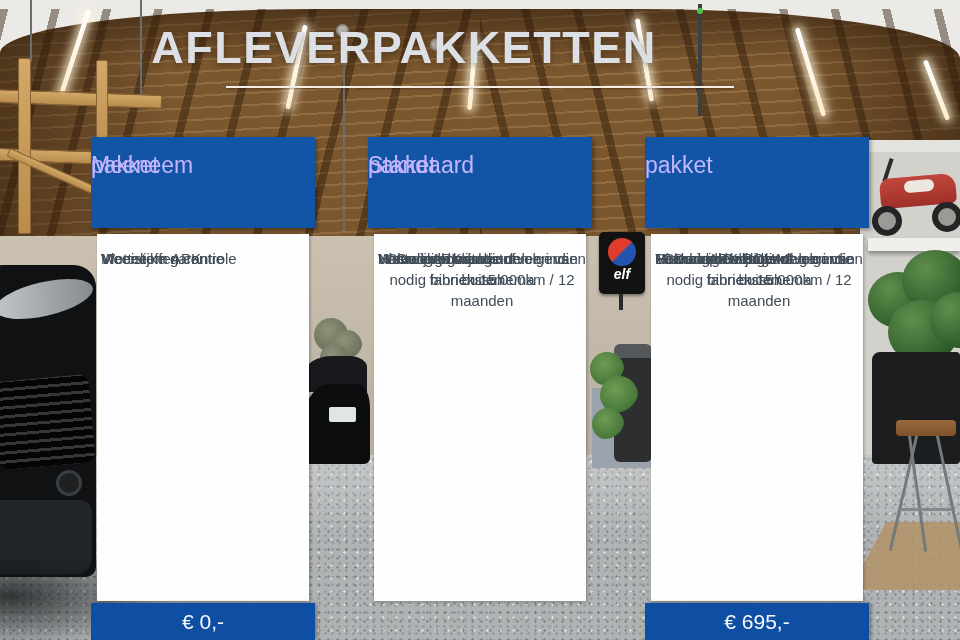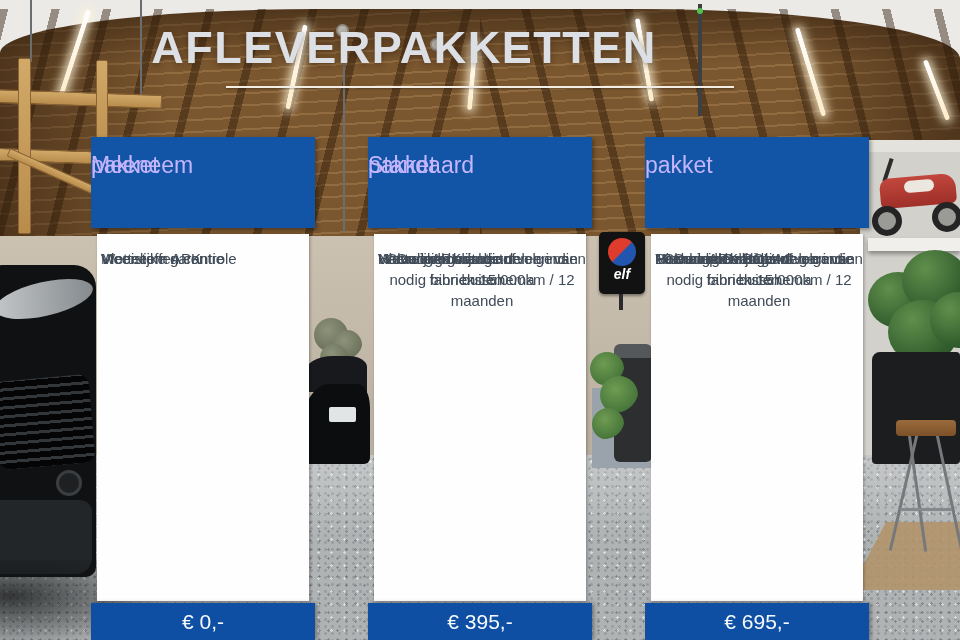--- a/index.html
+++ b/index.html
@@ -198,23 +198,20 @@
       <div>pakket</div>
     </div>
     <div class="card-body">
       <p>Nieuwe APK</p>
       <p>Onderhoudsbeurt volgens fabrieksschema</p>
       <p>Vervangen slijtage delen indien nodig binnen 15.000km / 12 maanden</p>
       <p>Wettelijke garantie</p>
       <p>Halve tank brandstof</p>
       <p>Gereinigd van binnen en van buiten</p>
     </div>
-    <div class="card-footer">
-      <span style="position:static;">€ 395,-</span>
-    </div>
   </div>
 
   <div class="card" style="left:645px;">
     <div class="card-header">
       <div>pakket</div>
     </div>
     <div class="card-body">
       <p>Nieuwe APK</p>
       <p>Onderhoudsbeurt volgens fabrieksschema</p>
       <p>Vervangen slijtage delen indien nodig binnen 15.000km / 12 maanden</p>

